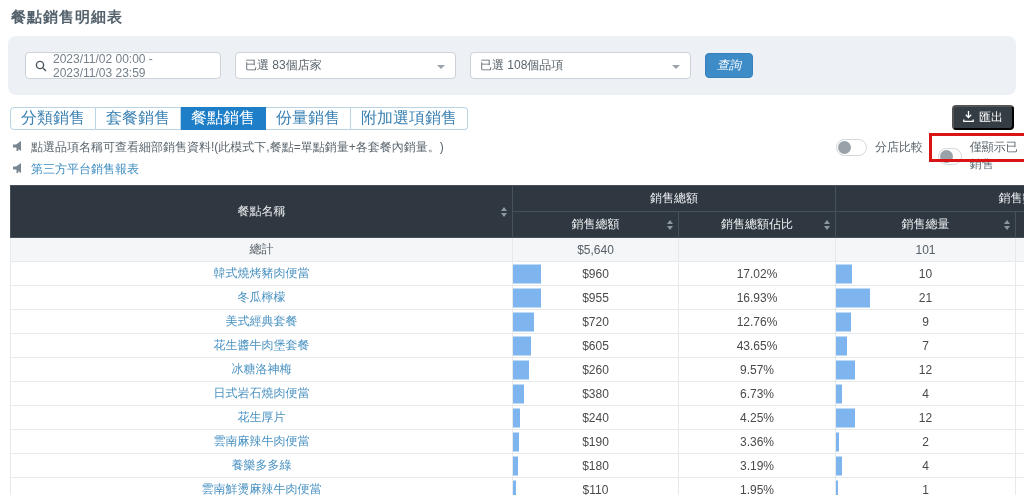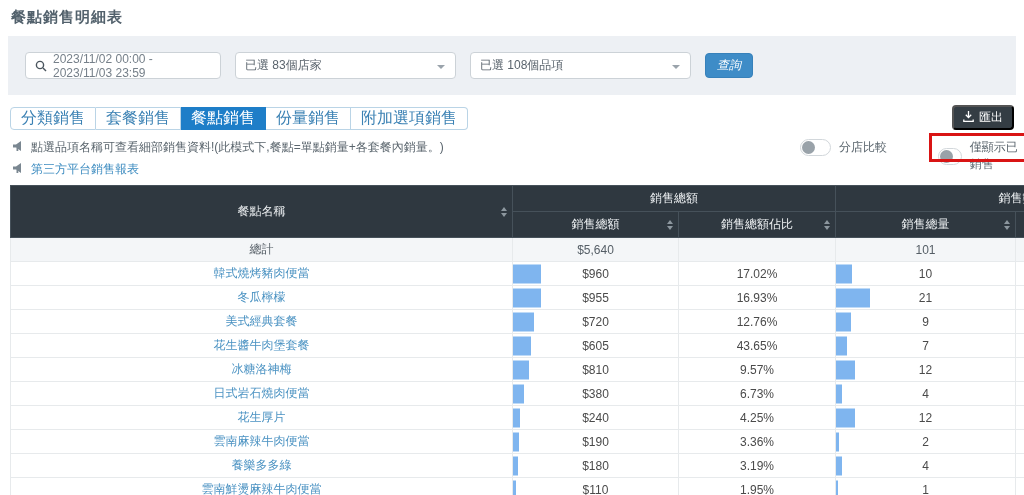--- a/index.html
+++ b/index.html
@@ -12,21 +12,21 @@
     color: #4a555e;
   }
   
   .page-title {
     position:absolute; left:11px; top:8px;
     font-size:15px; font-weight:bold; color:#52616c; letter-spacing:1px;
   }
   
   .filter-panel {
     position:absolute; left:8px; top:36px; width:1008px; height:59px;
-    background:#edf0f4; border-radius:0;
+    background:#edf0f4; border-radius:8px;
     display:flex; align-items:center; padding-left:17px; gap:14px;
   }
   .text-input, .select {
     height:27px; background:#fff; border:1px solid #ccd2d7; border-radius:4px;
     display:flex; align-items:center; font-size:12px; color:#76808a;
     padding:0 9px; position:relative;
   }
   .text-input { width:196px; gap:6px; }
   .select { width:221px; color:#5a646d; }
   .select .caret {
@@ -55,21 +55,21 @@
     background:#343d44; color:#fff; border-radius:4px; font-size:12px;
     display:flex; align-items:center; gap:5px; cursor:pointer;
   }
   
   .notice { position:absolute; left:12px; font-size:12px; color:#5a656d; display:flex; align-items:center; gap:6px; white-space:nowrap; }
   .notice-1 { top:139px; }
   .notice-2 { top:161px; }
   .notice a { color:#3f8dc1; text-decoration:none; }
   
   .toggle-wrap { position:absolute; display:flex; align-items:center; gap:8px; font-size:12px; color:#5a656d; }
-  .toggle-1 { left:800px; top:139px; }
+  .toggle-1 { left:836px; top:139px; }
   .toggle-2 { left:938px; top:139px; }
   .toggle {
     width:31px; height:17px; border:1px solid #d2d7db; border-radius:9px; background:#fff;
     position:relative; cursor:pointer;
   }
   .toggle .knob {
     position:absolute; left:1px; top:1px; width:13px; height:13px; border-radius:50%; background:#99a2a9;
   }
   .red-annotation {
     position:absolute; left:929px; top:133px; width:101px; height:29px;
@@ -267,21 +267,21 @@
   <tr>
     <td><span class="item-link cellv">花生醬牛肉堡套餐</span></td>
     <td><span class="bar" style="width: 17.6458px;"></span><span class="cellv">$605</span></td>
     <td><span class="cellv">43.65%</span></td>
     <td><span class="bar" style="width: 11.3333px;"></span><span class="cellv">7</span></td>
     <td></td>
   </tr>
 
   <tr>
     <td><span class="item-link cellv">冰糖洛神梅</span></td>
-    <td><span class="bar" style="width: 15.75px;"></span><span class="cellv">$810</span></td>
+    <td><span class="bar" style="width: 15.75px;"></span><span class="cellv">$260</span></td>
     <td><span class="cellv">9.57%</span></td>
     <td><span class="bar" style="width: 19.4286px;"></span><span class="cellv">12</span></td>
     <td></td>
   </tr>
 
   <tr>
     <td><span class="item-link cellv">日式岩石燒肉便當</span></td>
     <td><span class="bar" style="width: 11.0833px;"></span><span class="cellv">$380</span></td>
     <td><span class="cellv">6.73%</span></td>
     <td><span class="bar" style="width: 6.47619px;"></span><span class="cellv">4</span></td>

